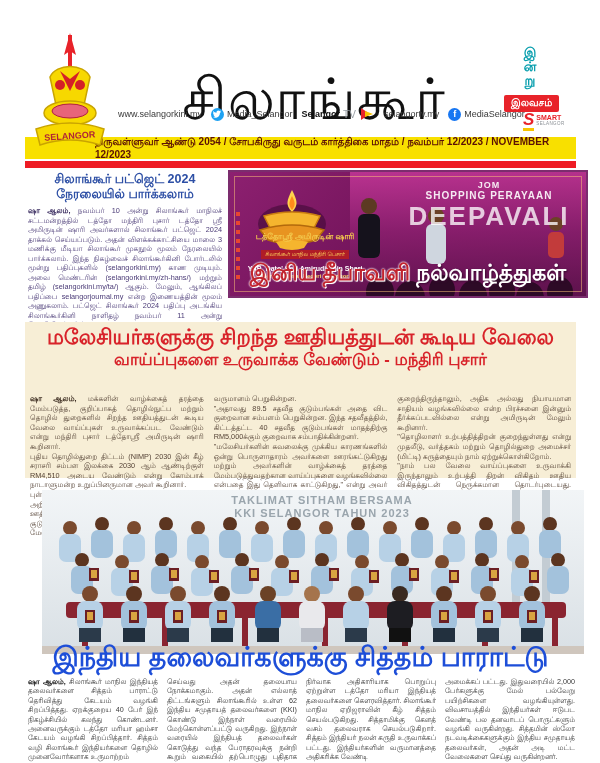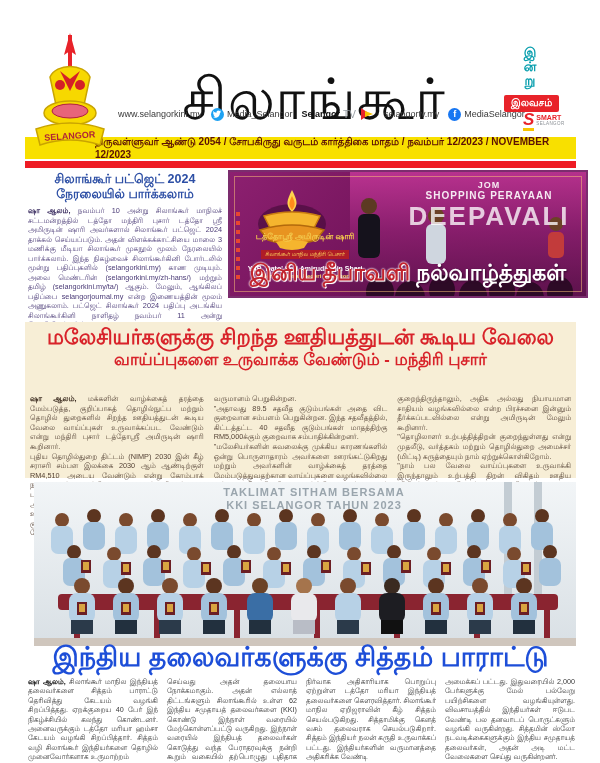--- a/index.html
+++ b/index.html
@@ -59,21 +59,21 @@
         background:repeating-linear-gradient(#e8452f 0 4px,transparent 4px 9px);}
   
   .mid{position:absolute;left:25px;top:322px;width:551px;height:156px;background:#f7eed6;}
   .mid h2{margin:3px 0 0 0;text-align:center;color:#d8232a;}
   .mid .hl1{font-size:21px;line-height:24px;letter-spacing:0px;}
   .mid .hl2{font-size:16.5px;line-height:20px;}
   .cols3{display:flex;gap:10px;padding:5px 5px 0 5px;}
   .cols3 .col{flex:1;font-size:7.3px;line-height:9.6px;text-align:justify;color:#564437;white-space:pre-line;margin-top:20px;}
   .cols3 b{color:#3c2c20;}
   
-  .photo{position:absolute;left:30px;top:478px;width:542px;height:164px;margin:4px;}
+  .photo{position:absolute;left:30px;top:478px;width:542px;height:164px;margin:12px;}
   
   .bottom-headline{position:absolute;left:25px;top:641px;width:551px;margin:0;text-align:center;
         color:#1d4ed8;font-size:27px;line-height:32px;font-weight:bold;white-space:nowrap;}
   .cols4{position:absolute;left:28px;top:677px;width:547px;display:flex;gap:9px;}
   .cols4 .col{flex:1;font-size:7.2px;line-height:9.4px;text-align:justify;color:#3a3a3a;white-space:pre-line;}
   .cols4 b{color:#111;}
 </style>
 </head>
 <body>
 

